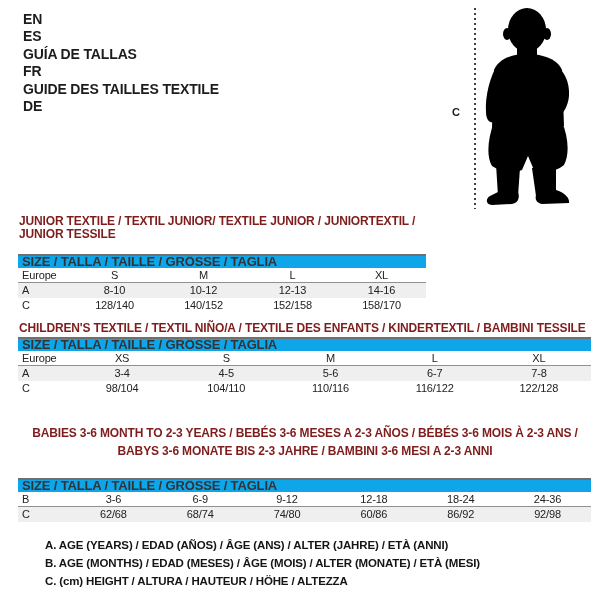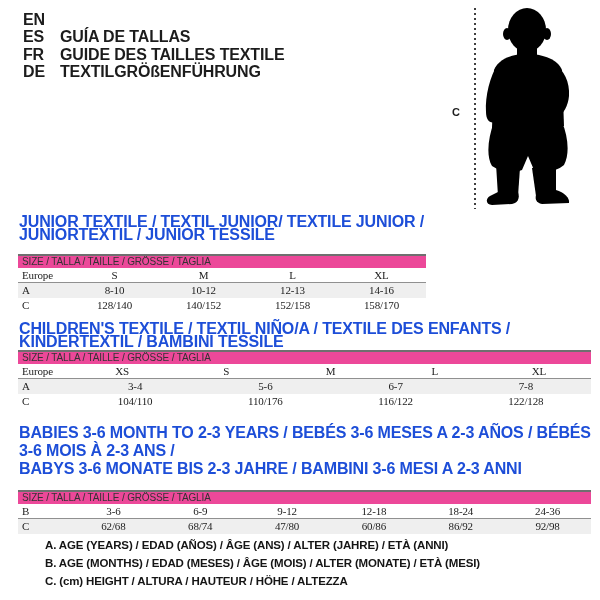--- a/index.html
+++ b/index.html
@@ -4,45 +4,45 @@
 <style>
   * { margin:0; padding:0; box-sizing:border-box; }
   html,body { background:#fff; }
   #stage {
     position:relative; width:600px; height:600px; background:#ffffff;
     font-family:"Liberation Sans", sans-serif; color:#1c1c1c; overflow:hidden;
     letter-spacing:-0.15px;
   }
   
   #langs { position:absolute; left:23px; top:11px; }
-  .lang-row { display:flex; line-height:17.4px; font-size:16px; font-weight:bold; }
+  .lang-row { display:flex; line-height:17.4px; font-size:14px; font-weight:bold;flex-direction:column; }
   .lang-code { width:37px; }
   
   #height-line {
     position:absolute; left:474px; top:8px; width:2px; height:201px;
     background:repeating-linear-gradient(to bottom, #3f3f3f 0 2px, transparent 2px 5px);
   }
   #height-label { position:absolute; left:452px; top:106px; font-size:11px; font-weight:bold; }
   #baby-svg { position:absolute; left:484px; top:6px; }
   
   .sec { position:absolute; left:18px; }
   #sec-junior   { top:215px; width:408px; }
   #sec-children { top:322px; width:573px; }
   #sec-babies   { top:424px; width:573px; }
-  .table-title { font-size:16px; font-weight:bold; line-height:13px; color:#1d4ed8; padding-left:1px; }
+  .table-title { font-size:12px; font-weight:bold; line-height:13px; color:#7f1d1d; padding-left:1px; }
   #sec-junior .table-title   { margin-bottom:13px; }
   #sec-children .table-title { margin-bottom:2px; }
   #sec-babies .table-title   { line-height:18px; }
-  #sec-babies .titles { margin-bottom:12px; }
+  #sec-babies .titles { margin-bottom:18px;text-align:center; }
   .bar {
-    background:#ec4899; border-top:2px solid #6f6f6f;
-    height:14px; line-height:12px; font-size:10px; color:#333;
-    padding-left:4px; overflow:hidden;
+    background:#0ea5e9; border-top:2px solid #6f6f6f;
+    height:14px; line-height:12px; font-size:13px; color:#333;
+    padding-left:4px; overflow:hidden;font-weight:bold;
   }
-  .trow { display:flex; height:15px; line-height:15px; font-size:11px; color:#222;font-family:Liberation Serif, serif; }
+  .trow { display:flex; height:15px; line-height:15px; font-size:11px; color:#222; }
   .trow.first { border-bottom:1px solid #909090; }
   .trow.shaded { background:#efefef; }
   .rlabel { width:52px; padding-left:4px; }
   .cell { flex:1; text-align:center; }
   
   #legend { position:absolute; left:19px; top:537px;margin-left:26px; }
   .legend-line { font-size:11.5px; font-weight:bold; line-height:17.8px; color:#151515; }
 </style>
 </head>
 <body>
@@ -56,21 +56,20 @@
     <div class="lang-row">
       <span class="lang-code">ES</span>
       <span class="lang-text">GUÍA DE TALLAS</span>
     </div>
     <div class="lang-row">
       <span class="lang-code">FR</span>
       <span class="lang-text">GUIDE DES TAILLES TEXTILE</span>
     </div>
     <div class="lang-row">
       <span class="lang-code">DE</span>
-      <span class="lang-text">TEXTILGRÖßENFÜHRUNG</span>
     </div>
   </div>
 
   <div id="height-line"></div>
   <div id="height-label">C</div>
   <svg id="baby-svg" width="92" height="204" viewBox="0 0 92 204" aria-hidden="true">
     <g fill="#000000">
       <ellipse cx="43" cy="24" rx="19" ry="22"></ellipse>
       <ellipse cx="23" cy="28" rx="4" ry="6"></ellipse>
       <ellipse cx="63" cy="28" rx="4" ry="6"></ellipse>
@@ -122,28 +121,30 @@
           <span class="rlabel">Europe</span>
           <span class="cell">XS</span>
           <span class="cell">S</span>
           <span class="cell">M</span>
           <span class="cell">L</span>
           <span class="cell">XL</span>
         </div>
         <div class="trow shaded">
           <span class="rlabel">A</span>
           <span class="cell">3-4</span>
+          <span class="cell">4-5</span>
           <span class="cell">5-6</span>
           <span class="cell">6-7</span>
           <span class="cell">7-8</span>
         </div>
         <div class="trow">
           <span class="rlabel">C</span>
+          <span class="cell">98/104</span>
           <span class="cell">104/110</span>
-          <span class="cell">110/176</span>
+          <span class="cell">110/116</span>
           <span class="cell">116/122</span>
           <span class="cell">122/128</span>
         </div>
       </div>
   </section>
 
   <section class="sec" id="sec-babies">
     <div class="titles">
       <div class="table-title">BABIES 3-6 MONTH TO 2-3 YEARS / BEBÉS 3-6 MESES A 2-3 AÑOS / BÉBÉS 3-6 MOIS À 2-3 ANS /</div>
       <div class="table-title">BABYS 3-6 MONATE BIS 2-3 JAHRE / BAMBINI 3-6 MESI A 2-3 ANNI</div>
@@ -156,21 +157,21 @@
           <span class="cell">6-9</span>
           <span class="cell">9-12</span>
           <span class="cell">12-18</span>
           <span class="cell">18-24</span>
           <span class="cell">24-36</span>
         </div>
         <div class="trow shaded">
           <span class="rlabel">C</span>
           <span class="cell">62/68</span>
           <span class="cell">68/74</span>
-          <span class="cell">47/80</span>
+          <span class="cell">74/80</span>
           <span class="cell">60/86</span>
           <span class="cell">86/92</span>
           <span class="cell">92/98</span>
         </div>
       </div>
   </section>
 
   <div id="legend">
     <div class="legend-line">A. AGE (YEARS) / EDAD (AÑOS) / ÂGE (ANS) / ALTER (JAHRE) / ETÀ (ANNI)</div>
     <div class="legend-line">B. AGE (MONTHS) / EDAD (MESES) / ÂGE (MOIS) / ALTER (MONATE) / ETÀ (MESI)</div>

